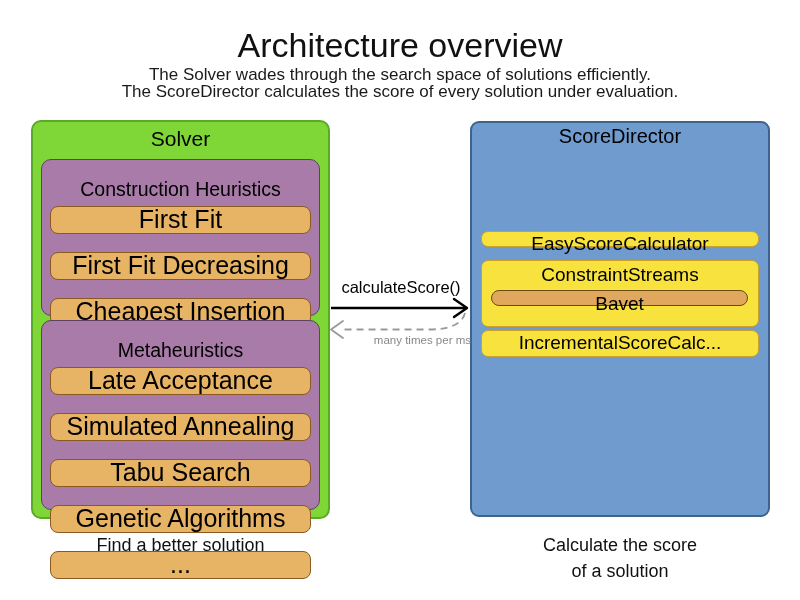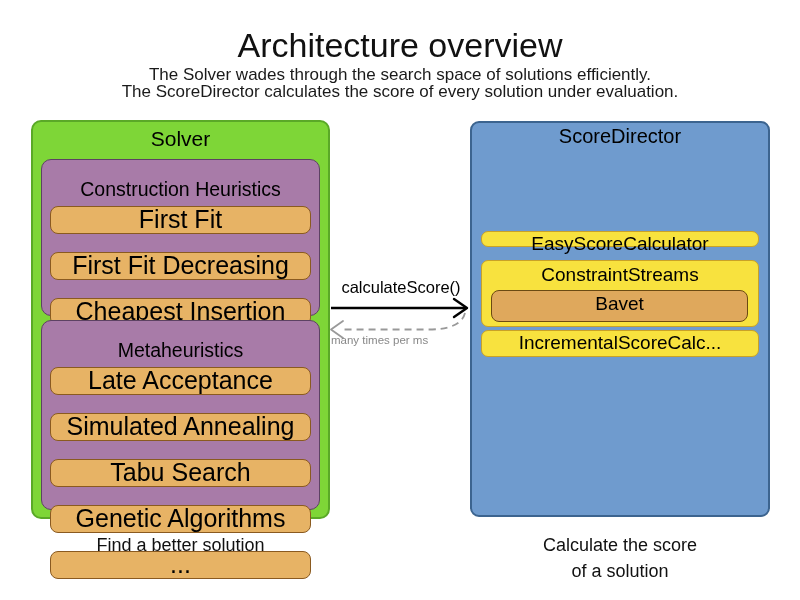--- a/index.html
+++ b/index.html
@@ -49,30 +49,30 @@
     background:var(--calculator-yellow,#f8e23e);
     border:1.5px solid var(--calculator-yellow-border,#c9a227);
     border-radius:7px;text-align:center;font-size:19px;line-height:24px;}
   .calc.easy{top:108px;height:16px;}
   .calc.incremental{top:207px;height:27px;}
   .calc-group{position:absolute;left:9px;right:9px;top:137px;height:67px;box-sizing:border-box;
     background:var(--calculator-yellow,#f8e23e);
     border:1.5px solid var(--calculator-yellow-border,#c9a227);
     border-radius:7px;}
   .calc-label{text-align:center;font-size:19px;line-height:26px;padding-top:1px;}
-  .bavet{position:absolute;left:9px;right:10px;top:29px;height:32px;box-sizing:border-box;
+  .bavet{position:absolute;left:9px;right:10px;top:29px;height:16px;box-sizing:border-box;
     background:var(--bavet-orange,#dfa85c);
     border:1.5px solid var(--bavet-orange-border,#6b4a12);
     border-radius:8px;text-align:center;font-size:19px;line-height:25px;}
 
   
   .arrows{position:absolute;left:0;top:0;width:800px;height:600px;pointer-events:none;}
   .call-label{position:absolute;left:331px;width:140px;top:277px;text-align:center;
     font-size:16.5px;line-height:20px;color:#000;}
-  .freq-label{position:absolute;left:331px;width:140px;top:333px;text-align:left;
+  .freq-label{position:absolute;left:331px;width:140px;top:333px;text-align:right;
     font-size:11.5px;line-height:14px;color:#888;}
 
   
   .caption{position:absolute;top:532px;text-align:center;font-size:18px;line-height:26px;color:#111;}
   .caption.left{left:31px;width:299px;}
   .caption.right{left:470px;width:300px;}
 </style>
 </head>
 <body>
 

